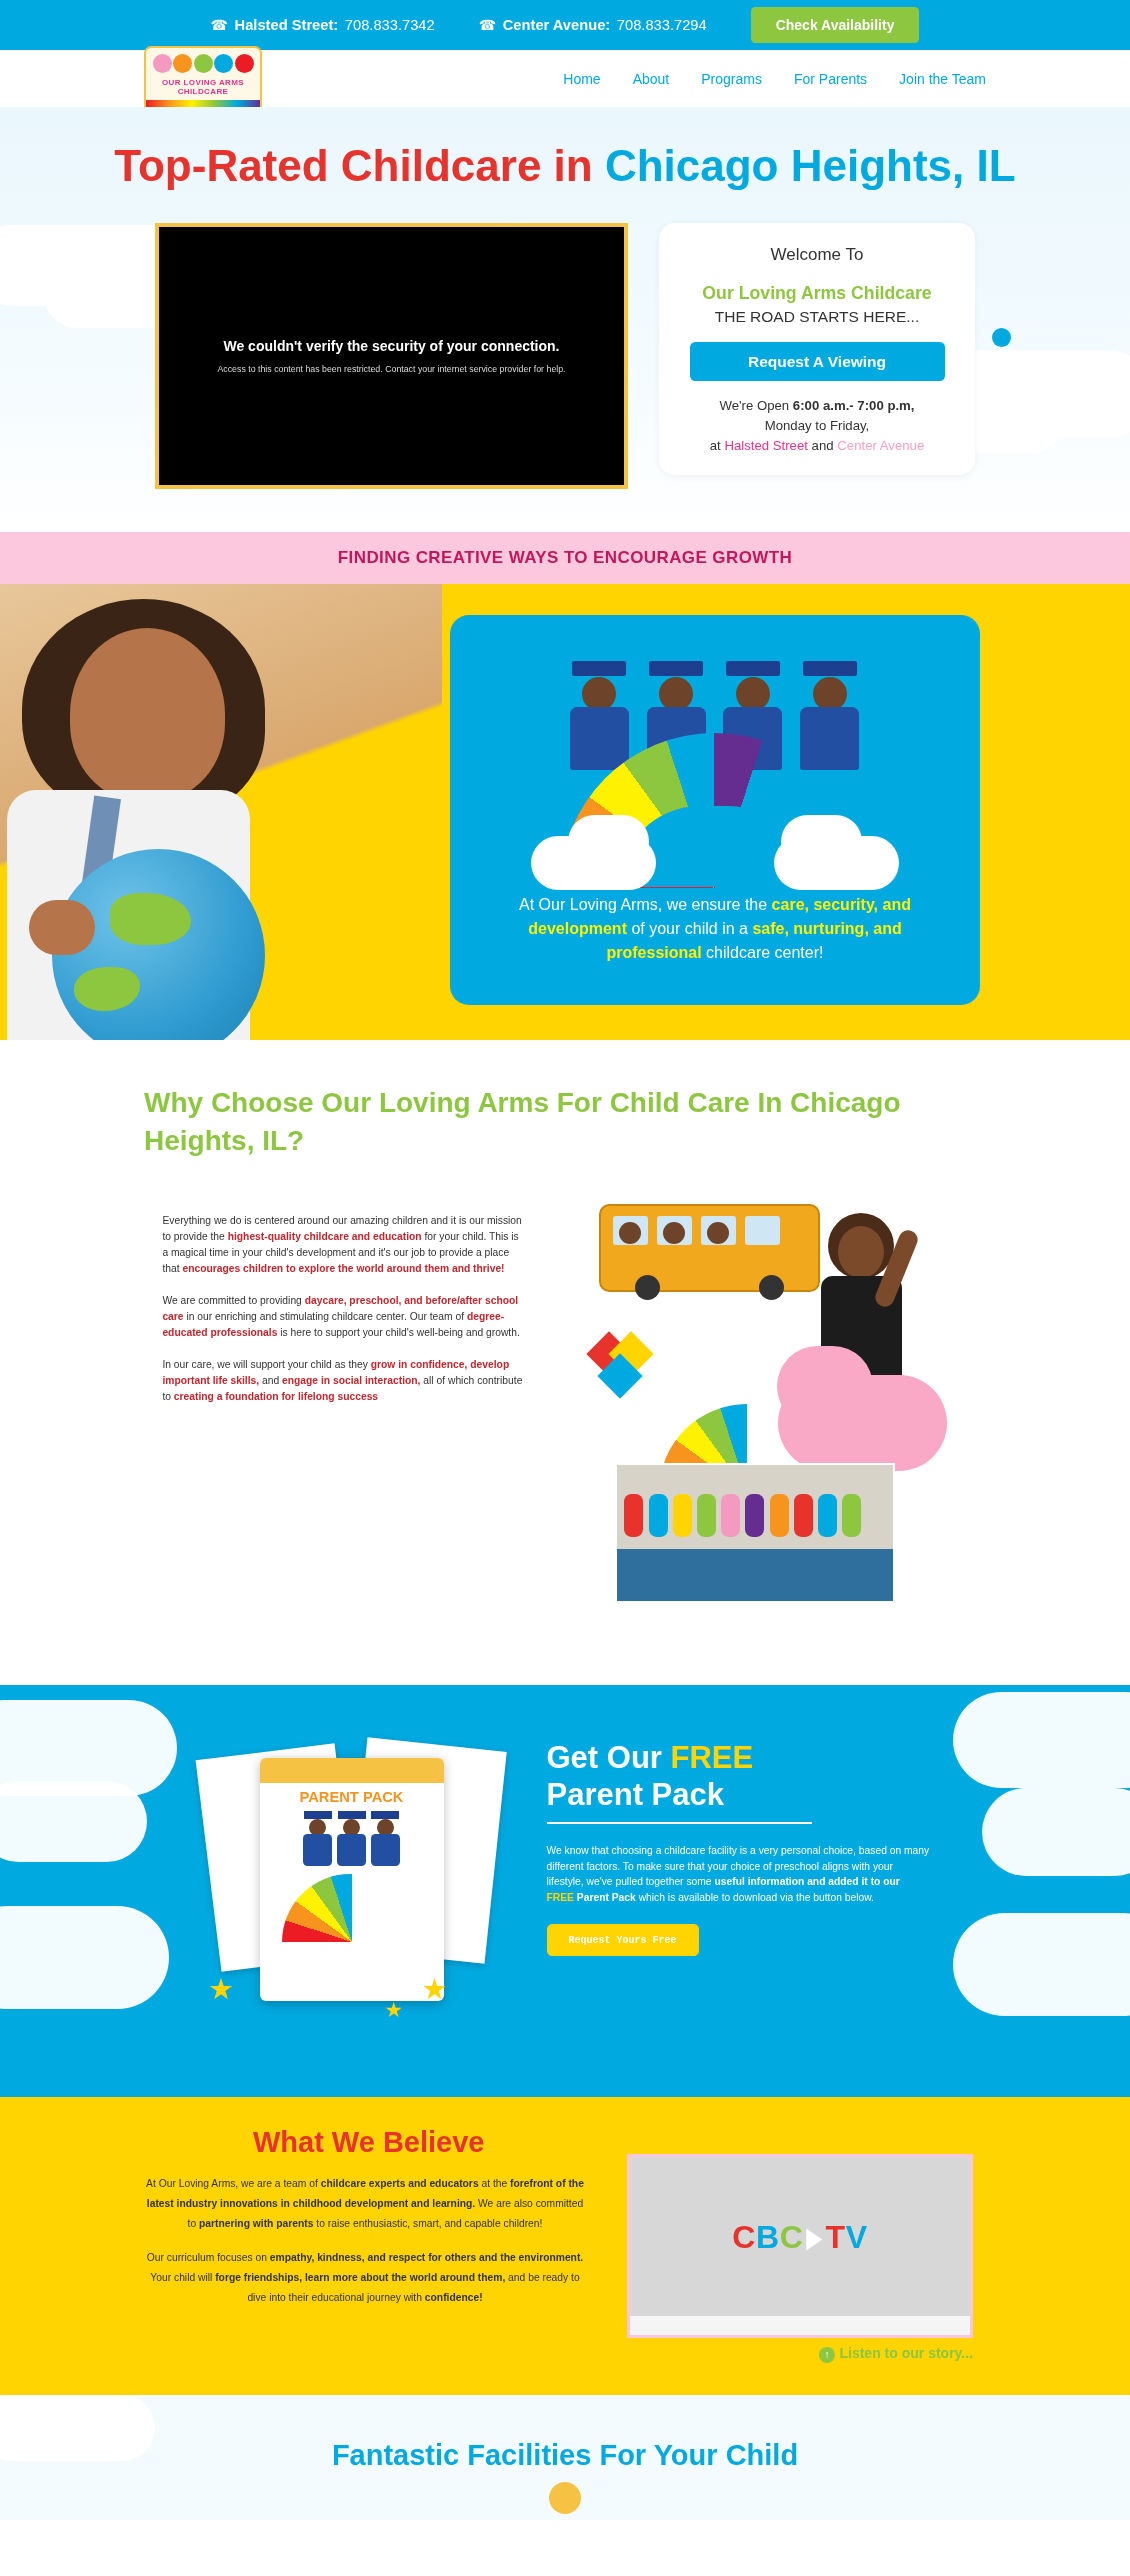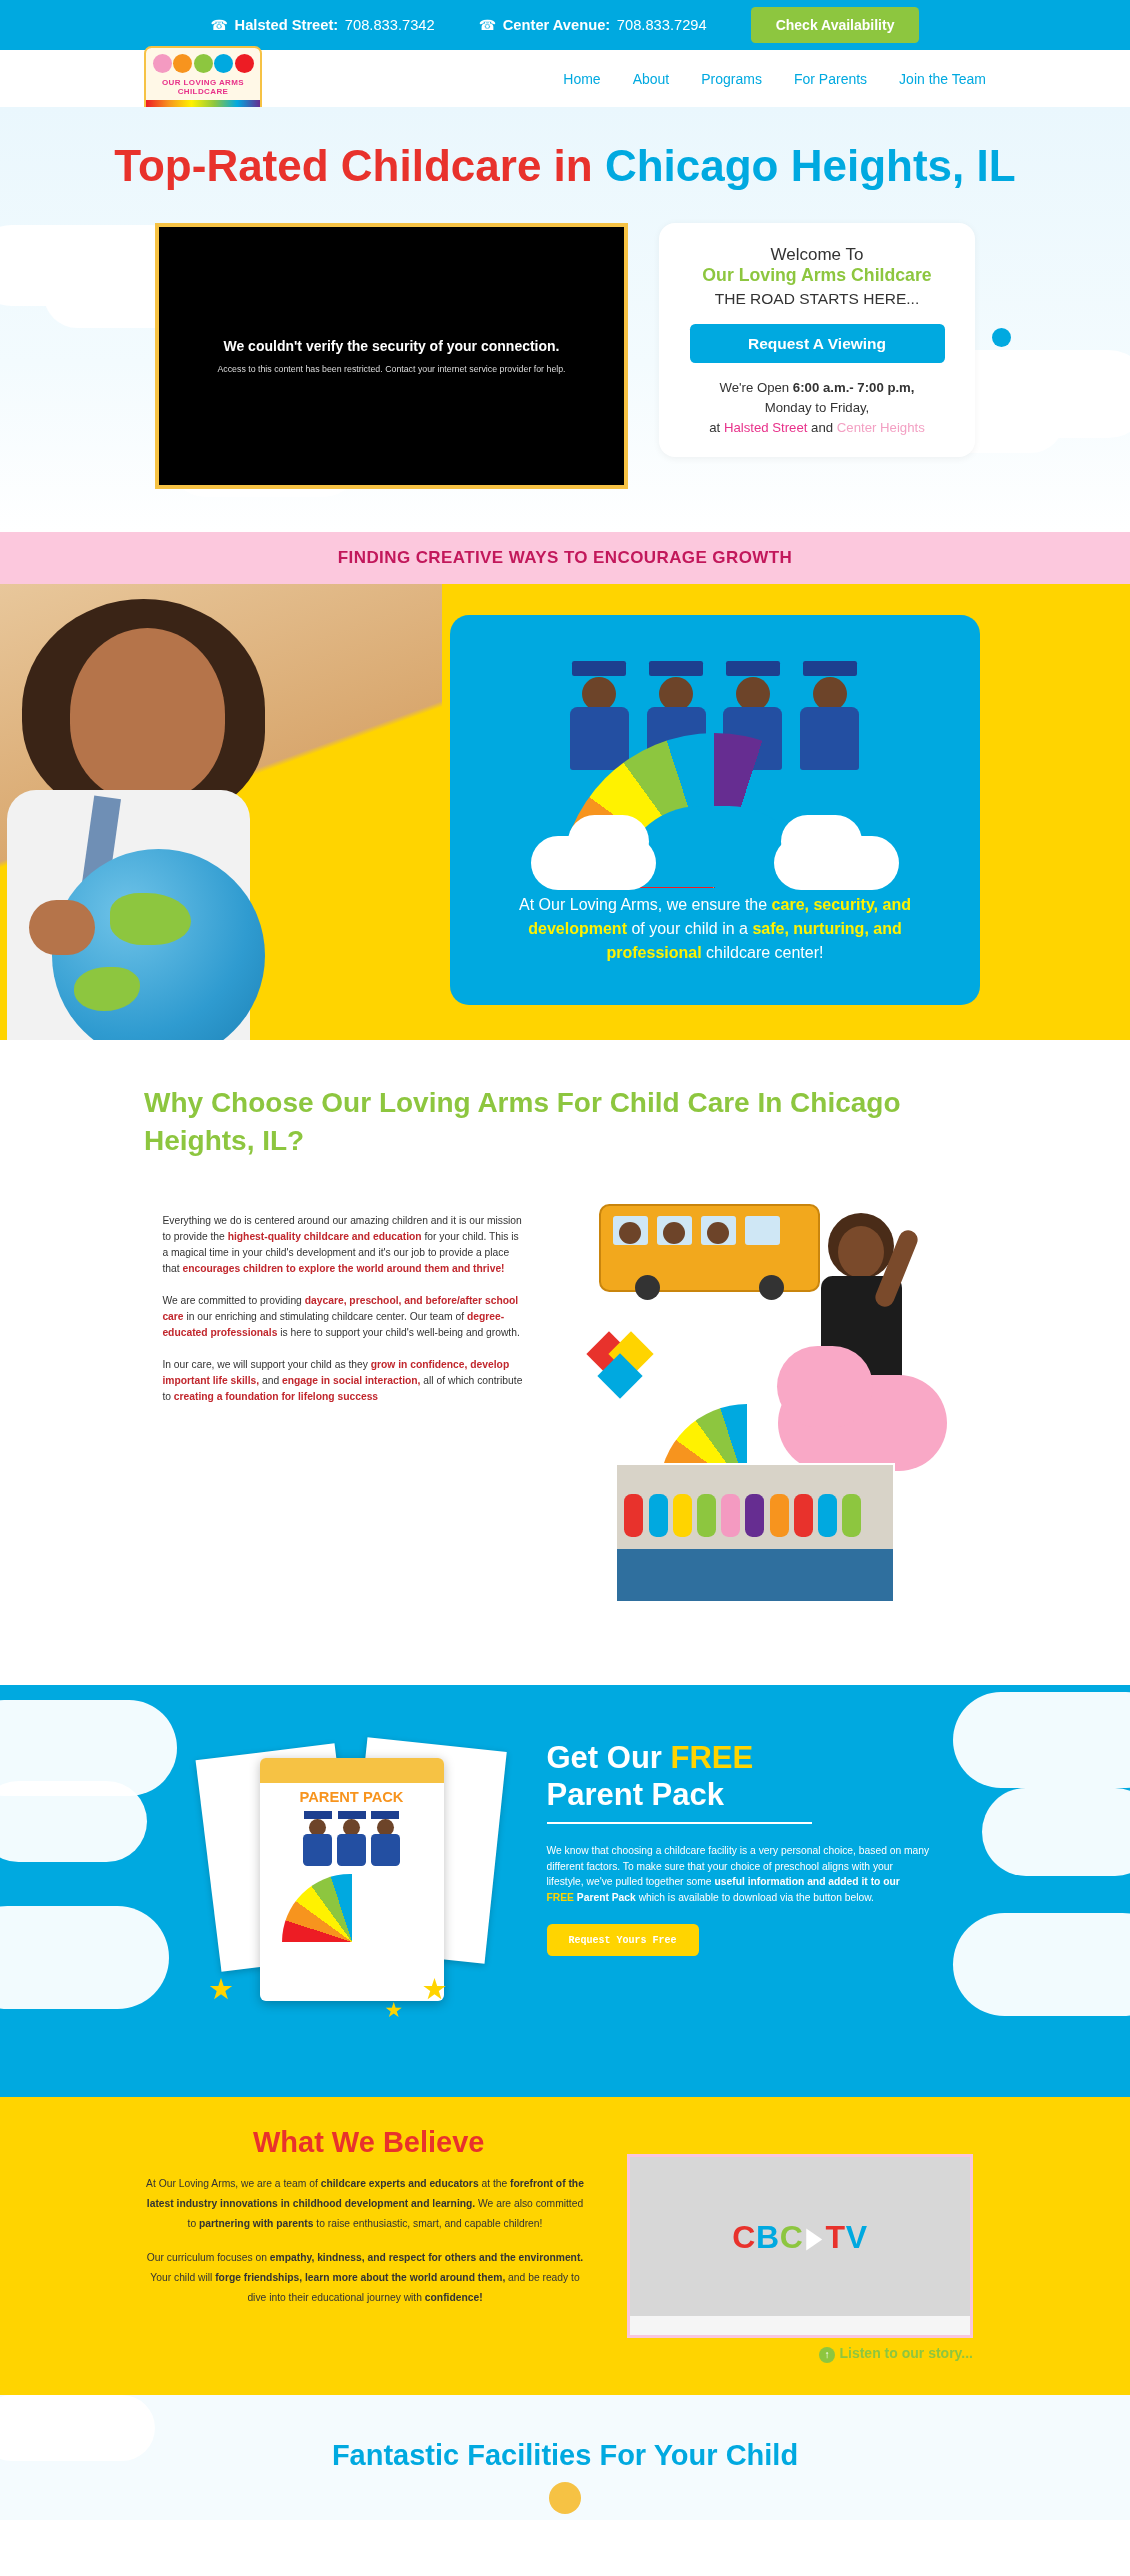--- a/index.html
+++ b/index.html
@@ -125,21 +125,21 @@
   .video-box .v-title { font-size: 14px; font-weight: bold; margin-bottom: 10.3px; }
   .video-box .v-sub { font-size: 8.8px; color: #dddddd; }
   .welcome-card {
     width: 316px;
     background: #ffffff;
     border-radius: 16px;
     padding: 22px 19px 19px 19px;
     text-align: center;
     box-shadow: 0 1.5px 7.4px rgba(0,0,0,0.05);
   }
-  .welcome-card .w1 { font-size: 17px; color: #333333; margin-bottom: 0; }
+  .welcome-card .w1 { font-size: 17px; color: #333333; margin-bottom: 18px; }
   .welcome-card .w2 { font-size: 17.7px; font-weight: bold; color: #8dc63f; margin-bottom: 4.4px; }
   .welcome-card .w3 { font-size: 15.5px; color: #333333; margin-bottom: 16px; }
   .view-btn {
     background: #00a9e0;
     color: #ffffff;
     border: none;
     border-radius: 5.2px;
     font-size: 15.5px;
     font-weight: bold;
     padding: 10.3px 0;
@@ -404,21 +404,21 @@
       </div>
 
       <div class="welcome-card">
         <div class="w1">Welcome To</div>
         <div class="w2">Our Loving Arms Childcare</div>
         <div class="w3">THE ROAD STARTS HERE...</div>
         <button class="view-btn">Request A Viewing</button>
         <div class="hours">
           <span>We're Open </span><b>6:00 a.m.- 7:00 p.m,</b><br>
           <span>Monday to Friday,</span><br>
-          <span>at </span><span class="pink">Halsted Street</span><span> and </span><span class="rose">Center Heights</span>
+          <span>at </span><span class="pink">Halsted Street</span><span> and </span><span class="rose">Center Avenue</span>
         </div>
       </div>
     </div>
   </section>
 
   <div class="pink-banner">FINDING CREATIVE WAYS TO ENCOURAGE GROWTH</div>
 
   <section class="yellow-sec">
     <div class="girl-globe">
       <div class="gg-hair"></div>

